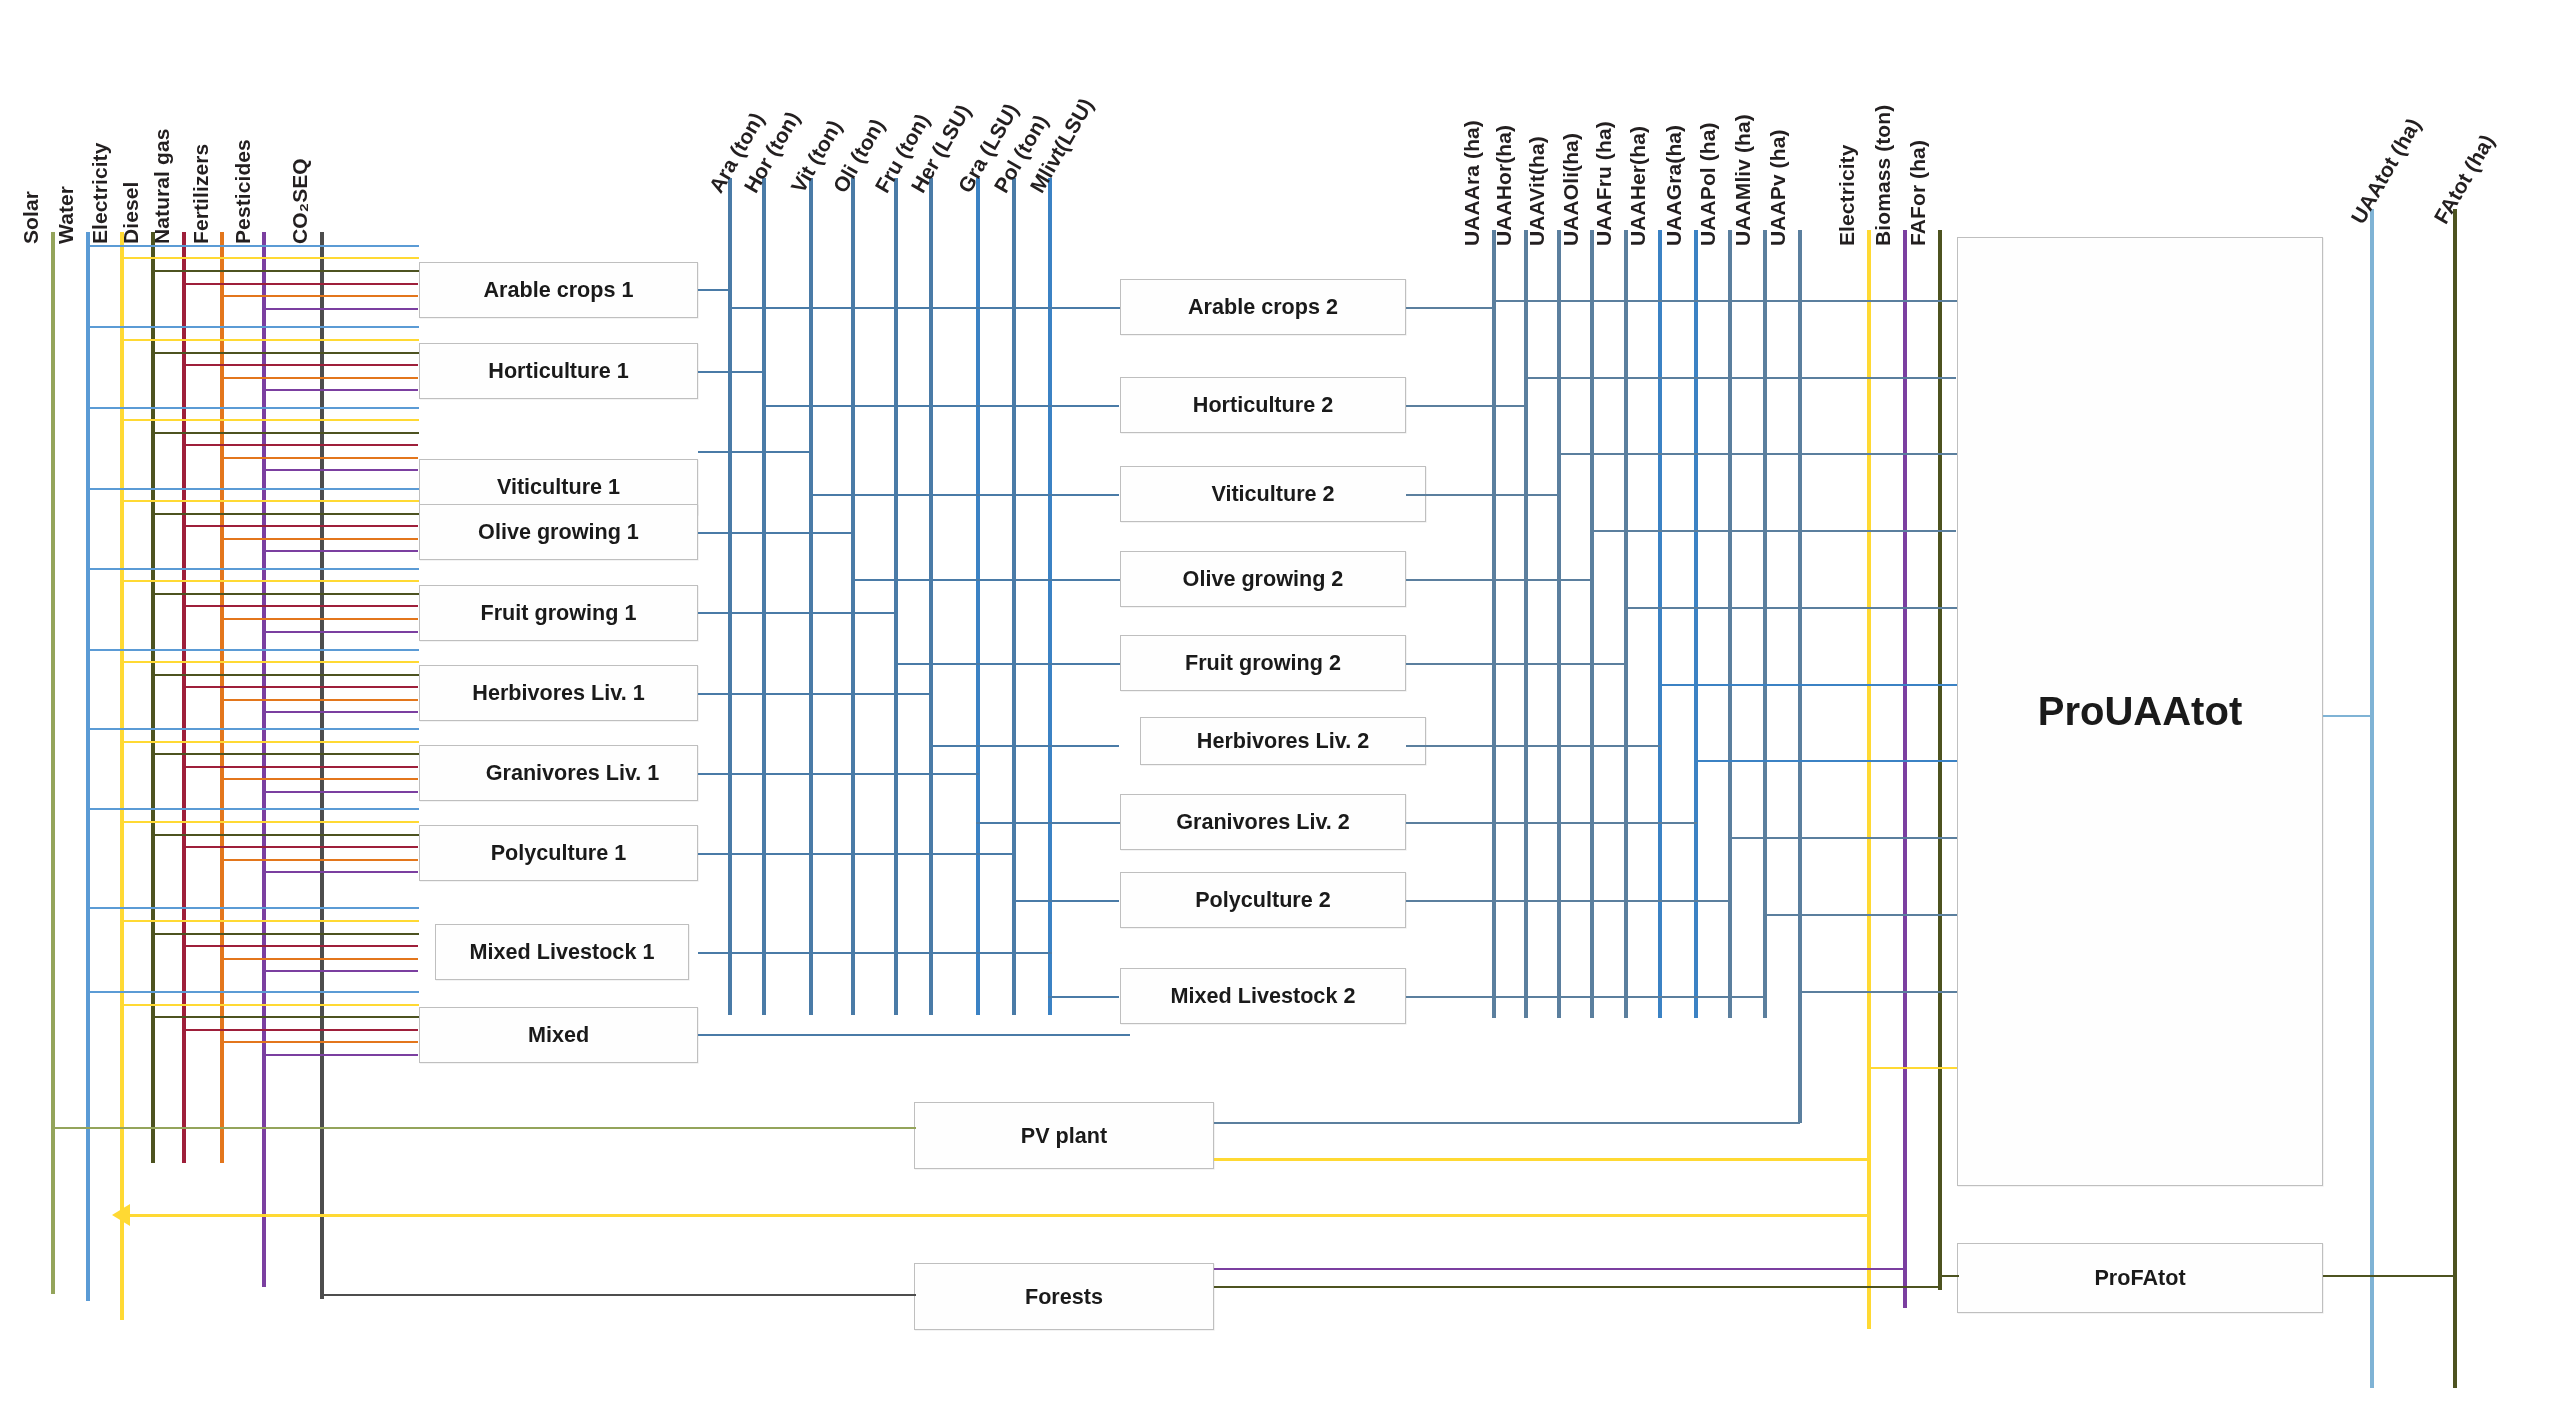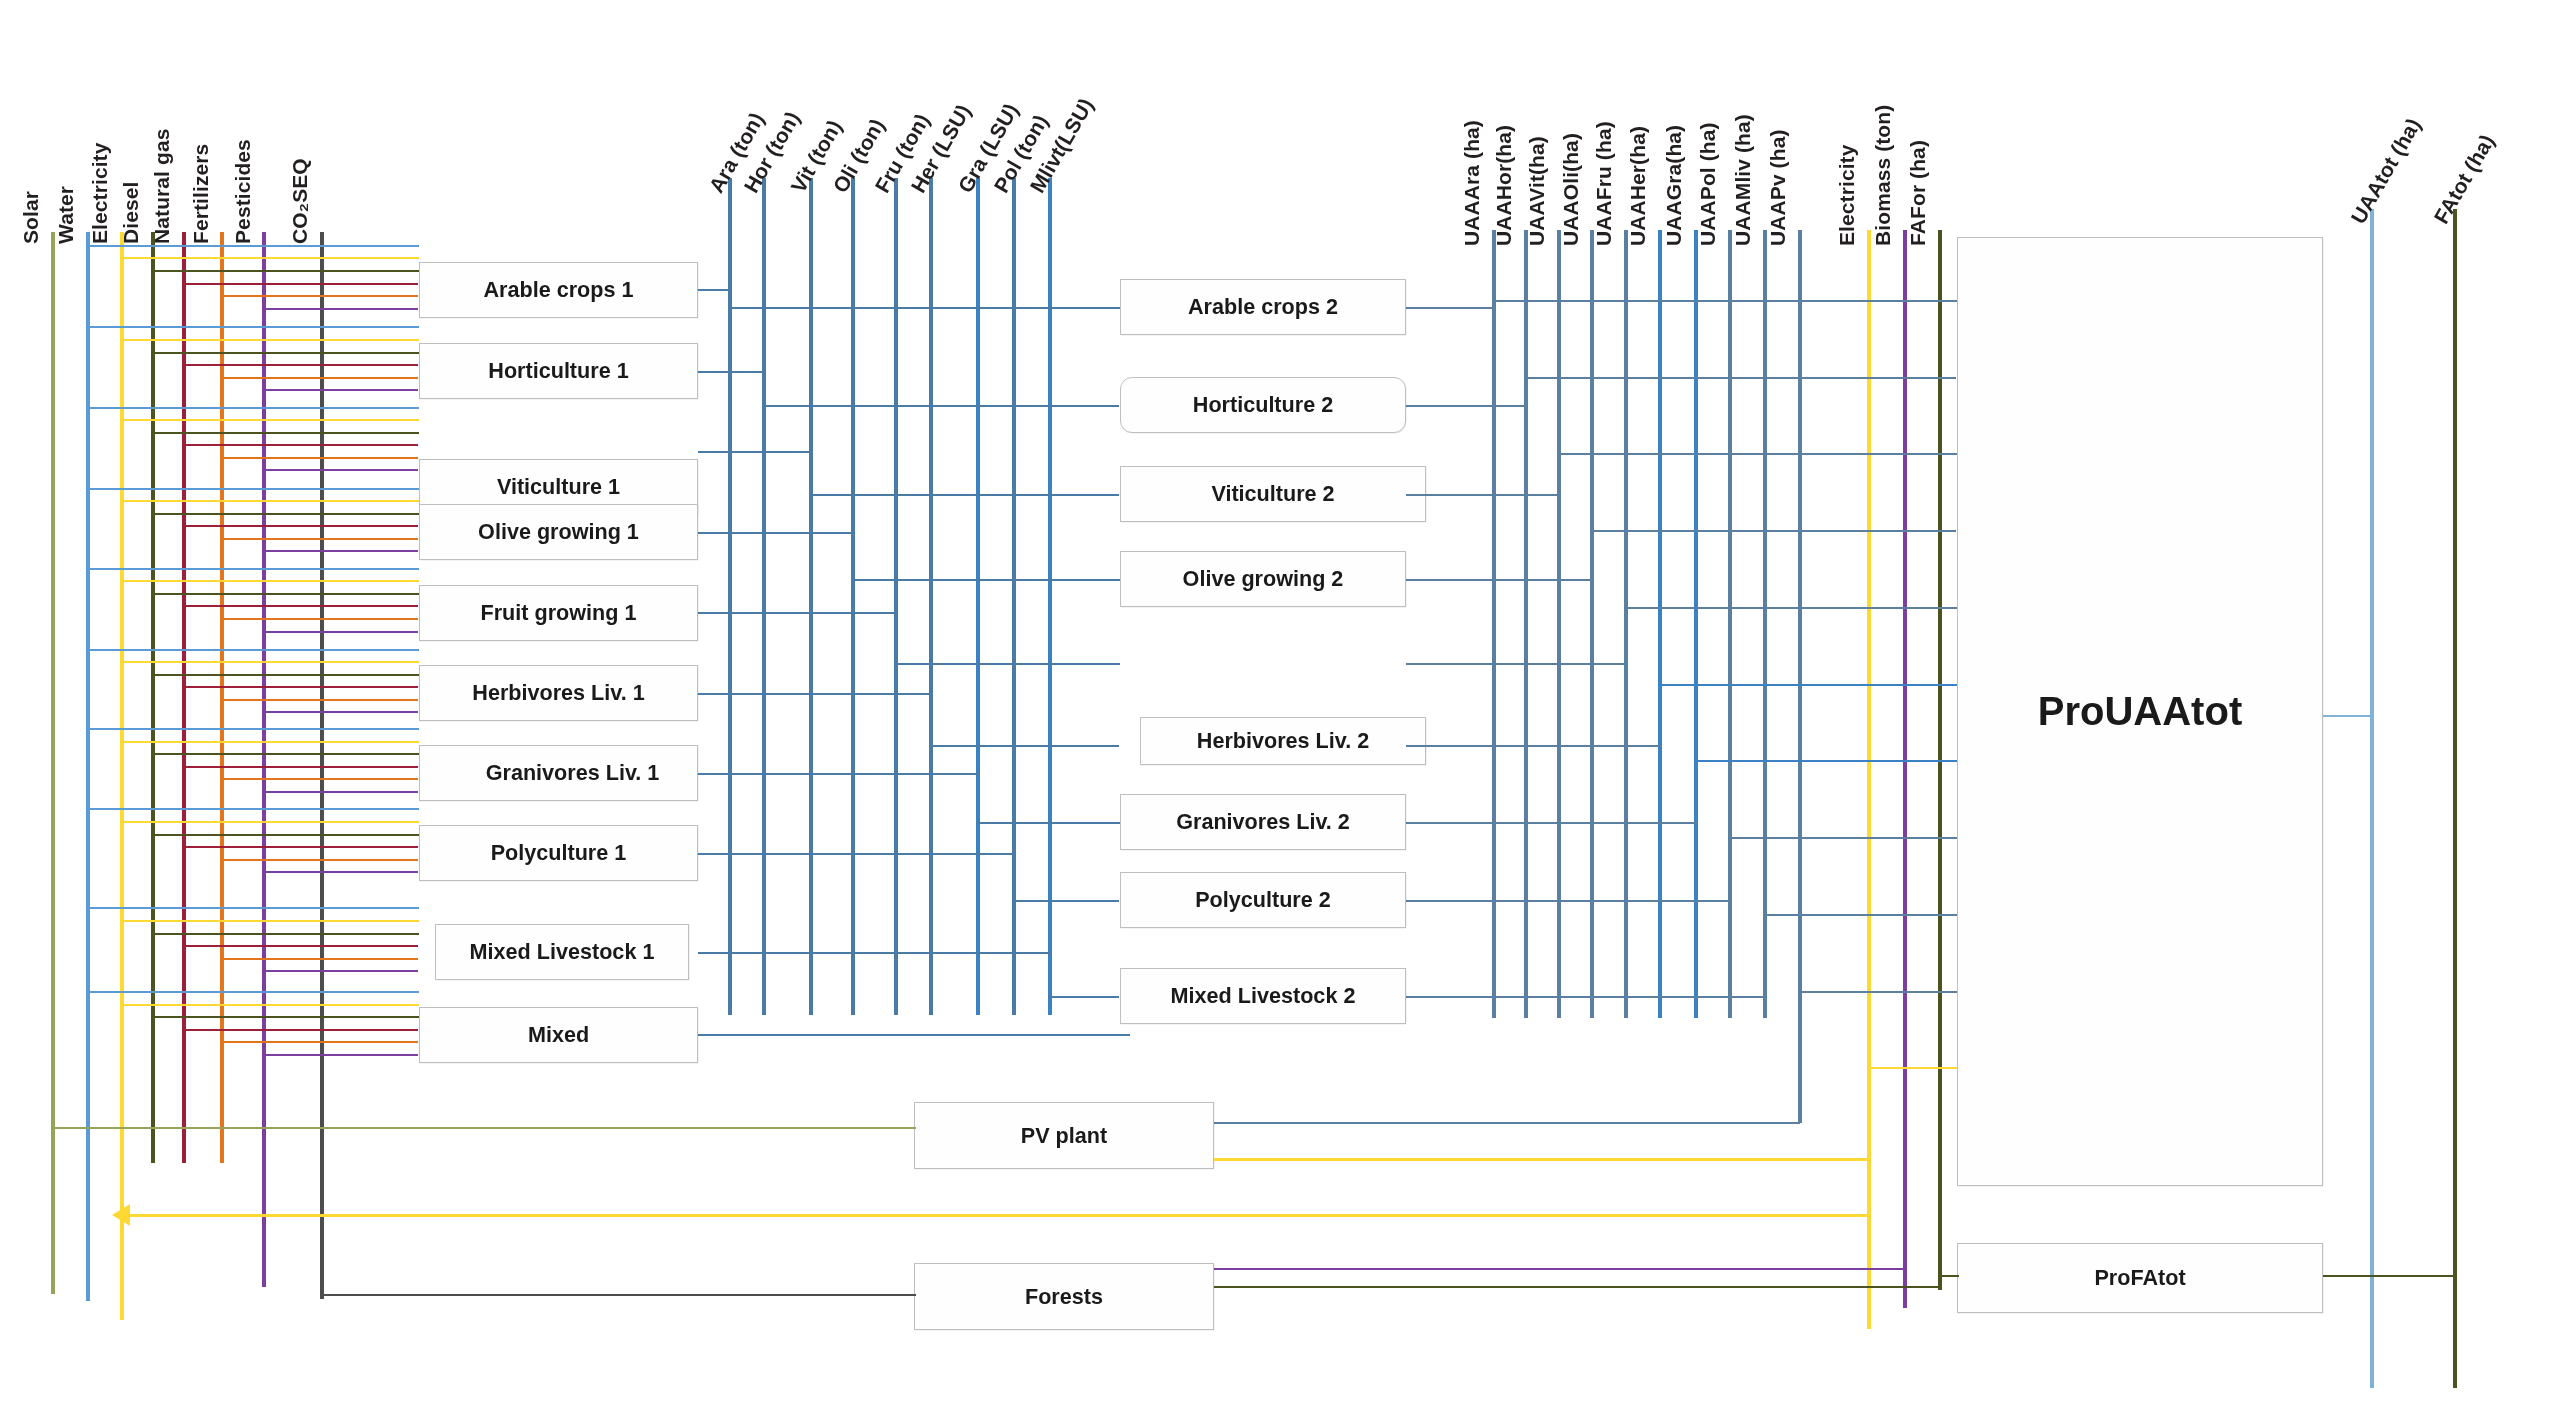--- a/index.html
+++ b/index.html
@@ -102,23 +102,24 @@
   <div class="pbox small" style="left:419px;top:423px;width:279px;height:56px;margin-top:36px;">Viticulture 1</div>
   <div class="pbox small" style="left:419px;top:504px;width:279px;height:56px;">Olive growing 1</div>
   <div class="pbox small" style="left:419px;top:585px;width:279px;height:56px;">Fruit growing 1</div>
   <div class="pbox small" style="left:419px;top:665px;width:279px;height:56px;">Herbivores Liv. 1</div>
   <div class="pbox small" style="left:419px;top:745px;width:279px;height:56px;padding-left:28px;">Granivores Liv. 1</div>
   <div class="pbox small" style="left:419px;top:825px;width:279px;height:56px;">Polyculture 1</div>
   <div class="pbox small" style="left:435px;top:924px;width:254px;height:56px;">Mixed Livestock 1</div>
   <div class="pbox small" style="left:419px;top:1007px;width:279px;height:56px;">Mixed</div>
 
   <div class="pbox small" style="left:1120px;top:279px;width:286px;height:56px;">Arable crops 2</div>
-  <div class="pbox small" style="left:1120px;top:377px;width:286px;height:56px;border-radius:12px;">Horticulture 2</div>
+  <div class="pbox small" style="left:1120px;top:377px;width:286px;height:56px;">Horticulture 2</div>
   <div class="pbox small" style="left:1120px;top:466px;width:306px;height:56px;">Viticulture 2</div>
   <div class="pbox small" style="left:1120px;top:551px;width:286px;height:56px;">Olive growing 2</div>
+  <div class="pbox small" style="left:1120px;top:635px;width:286px;height:56px;">Fruit growing 2</div>
   <div class="pbox small" style="left:1120px;top:717px;width:286px;height:48px;margin-left:20px;">Herbivores Liv. 2</div>
   <div class="pbox small" style="left:1120px;top:794px;width:286px;height:56px;">Granivores Liv. 2</div>
   <div class="pbox small" style="left:1120px;top:872px;width:286px;height:56px;">Polyculture 2</div>
   <div class="pbox small" style="left:1120px;top:968px;width:286px;height:56px;">Mixed Livestock 2</div>
 
   <div class="pbox small" style="left:914px;top:1102px;width:300px;height:67px;">PV plant</div>
   <div class="pbox small" style="left:914px;top:1263px;width:300px;height:67px;">Forests</div>
 
   <div class="pbox big" style="left:1957px;top:237px;width:366px;height:949px;">ProUAAtot</div>
   <div class="pbox small" style="left:1957px;top:1243px;width:366px;height:70px;">ProFAtot</div>

